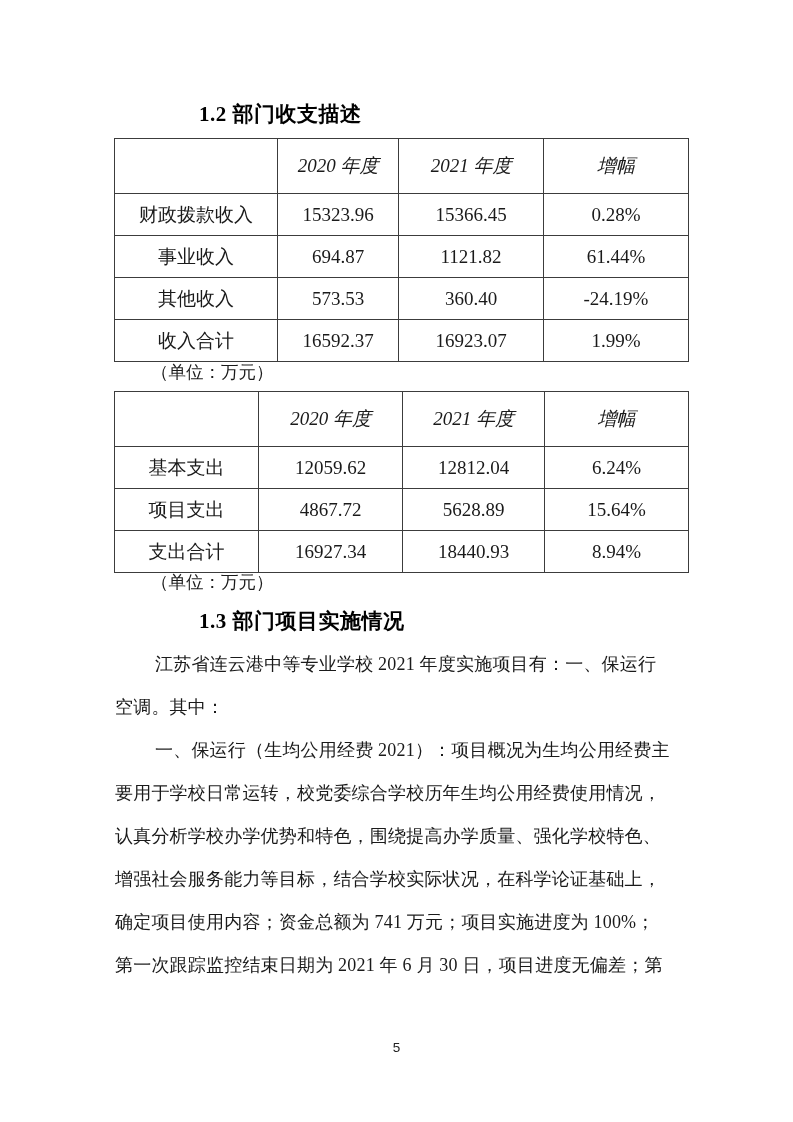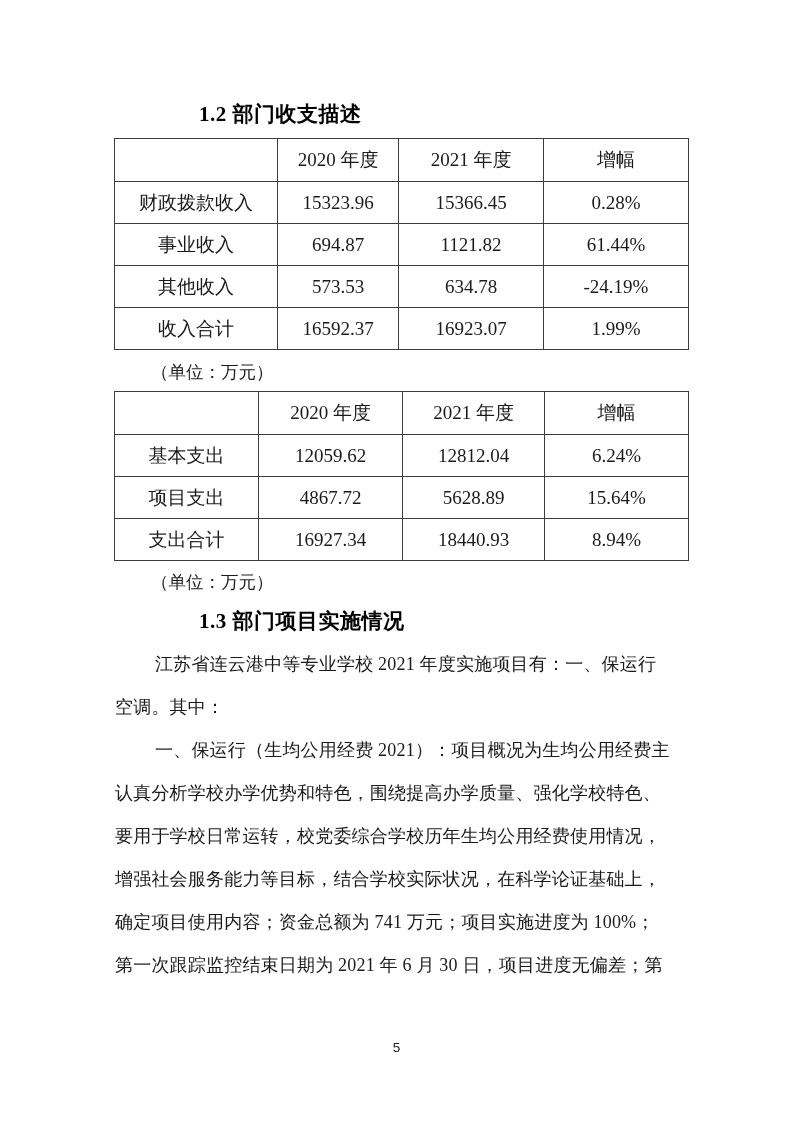--- a/index.html
+++ b/index.html
@@ -41,21 +41,21 @@
   .doc-table td {
     border: 1px solid #3c3c3c;
     text-align: center;
     vertical-align: middle;
     font-size: 19px;
     color: #1a1a1a;
     padding: 0;
     overflow: hidden;
     white-space: nowrap;
   }
-  .doc-table tr.header-row td { height: 43px; }
+  .doc-table tr.header-row td { height: 55px; font-style: italic; }
   .doc-table tr.data-row td   { height: 42px; }
 
   #income-table col:nth-child(1)  { width: 163px; }
   #income-table col:nth-child(2)  { width: 121px; }
   #income-table col:nth-child(3)  { width: 145px; }
   #income-table col:nth-child(4)  { width: 145px; }
 
   #expense-table col:nth-child(1) { width: 144px; }
   #expense-table col:nth-child(2) { width: 144px; }
   #expense-table col:nth-child(3) { width: 142px; }
@@ -128,21 +128,21 @@
     </tr>
     <tr class="data-row">
       <td>事业收入</td>
       <td>694.87</td>
       <td>1121.82</td>
       <td>61.44%</td>
     </tr>
     <tr class="data-row">
       <td>其他收入</td>
       <td>573.53</td>
-      <td>634.78</td>
+      <td>360.40</td>
       <td>-24.19%</td>
     </tr>
     <tr class="data-row">
       <td>收入合计</td>
       <td>16592.37</td>
       <td>16923.07</td>
       <td>1.99%</td>
     </tr>
   </tbody>
     </table>
@@ -185,22 +185,22 @@
     </table>
 
   <div class="unit-note" id="unit-note-expense">（单位：万元）</div>
 
   <div class="section-heading" id="heading-1-3">1.3 部门项目实施情况</div>
 
   <div class="body-text">
     <div class="body-line indent">江苏省连云港中等专业学校 2021 年度实施项目有：一、保运行</div>
     <div class="body-line">空调。其中：</div>
     <div class="body-line indent">一、保运行（生均公用经费 2021）：项目概况为生均公用经费主</div>
+    <div class="body-line">要用于学校日常运转，校党委综合学校历年生均公用经费使用情况，</div>
     <div class="body-line">认真分析学校办学优势和特色，围绕提高办学质量、强化学校特色、</div>
-    <div class="body-line">要用于学校日常运转，校党委综合学校历年生均公用经费使用情况，</div>
     <div class="body-line">增强社会服务能力等目标，结合学校实际状况，在科学论证基础上，</div>
     <div class="body-line">确定项目使用内容；资金总额为 741 万元；项目实施进度为 100%；</div>
     <div class="body-line">第一次跟踪监控结束日期为 2021 年 6 月 30 日，项目进度无偏差；第</div>
   </div>
 
   <div class="page-number">5</div>
 
 </div>
 
 </body></html>

